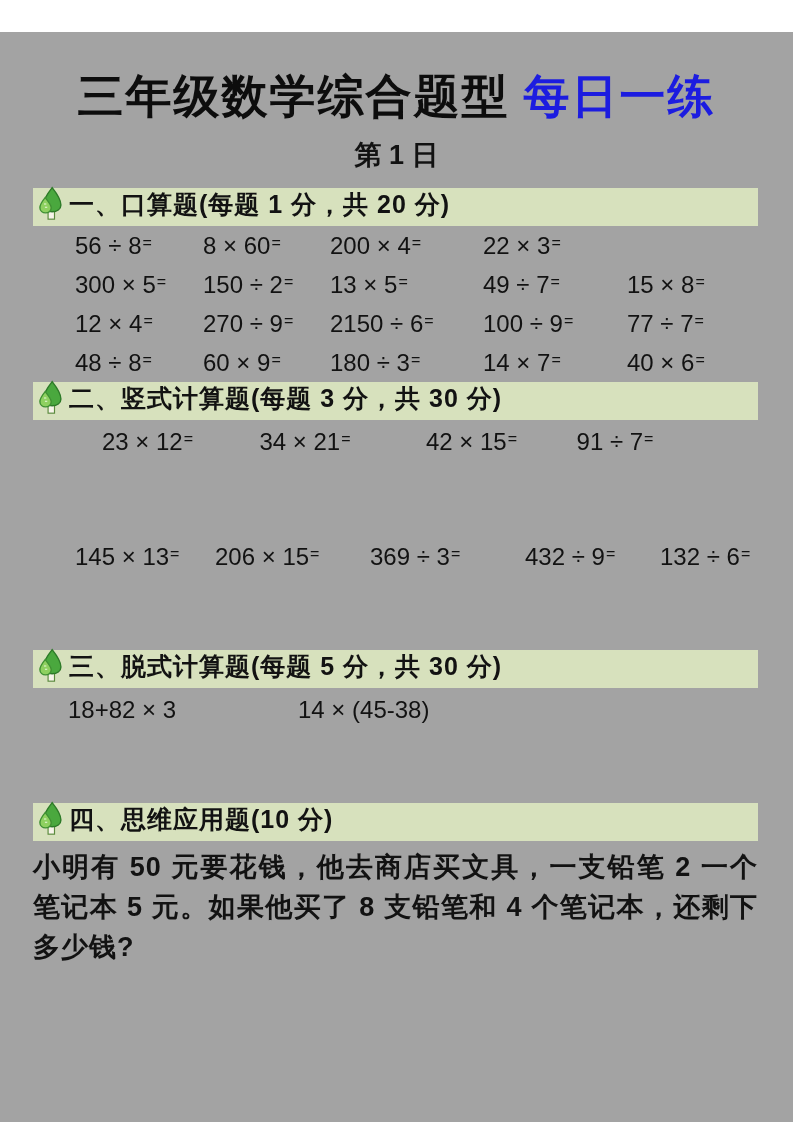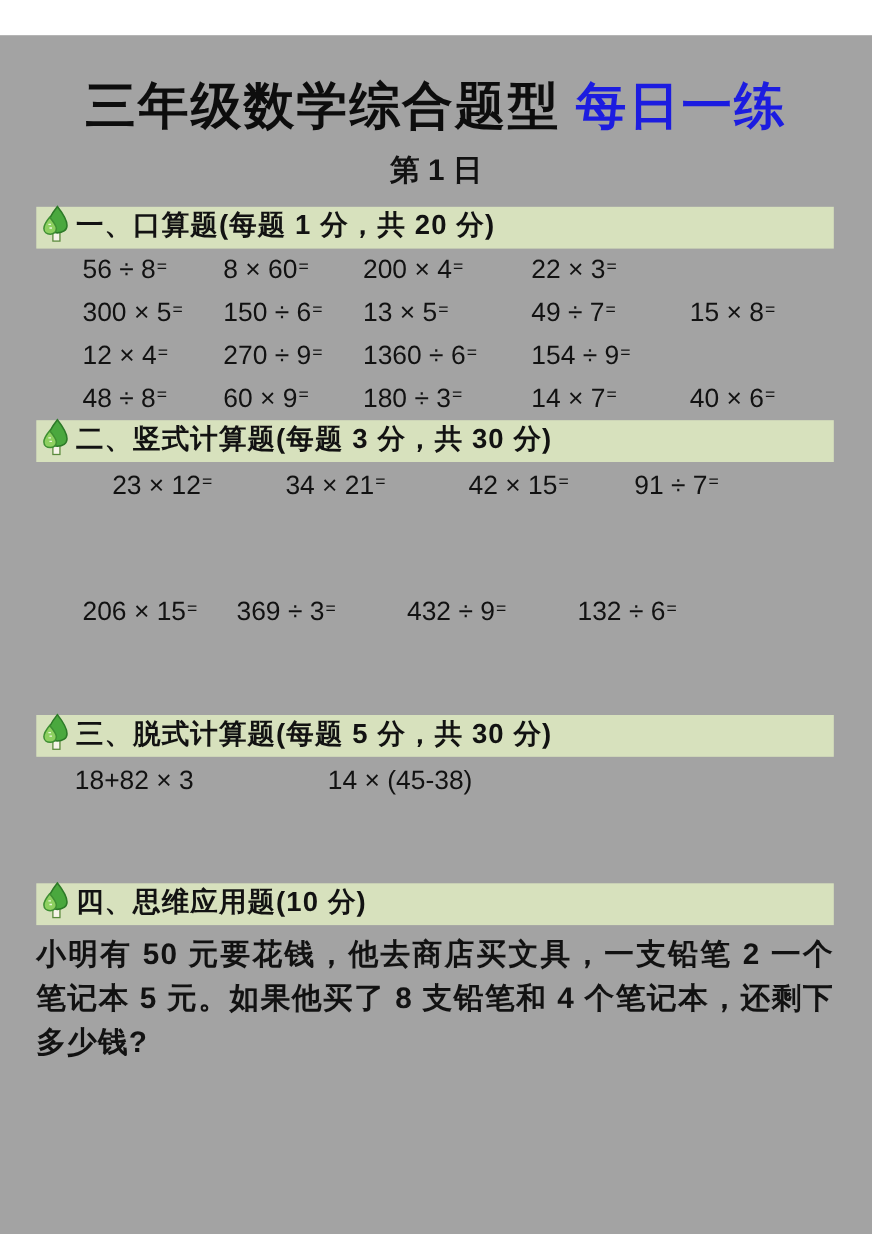--- a/index.html
+++ b/index.html
@@ -114,30 +114,31 @@
       </div>
       <div>
           <div class="prob-row g-s1">
             <div><span>56 ÷ 8</span><span class="eq">=</span></div>
             <div><span>8 × 60</span><span class="eq">=</span></div>
             <div><span>200 × 4</span><span class="eq">=</span></div>
             <div><span>22 × 3</span><span class="eq">=</span></div>
           </div>
           <div class="prob-row g-s1">
             <div><span>300 × 5</span><span class="eq">=</span></div>
-            <div><span>150 ÷ 6</span><span class="eq">=</span></div>
+            <div><span>150 ÷ 2</span><span class="eq">=</span></div>
             <div><span>13 × 5</span><span class="eq">=</span></div>
             <div><span>49 ÷ 7</span><span class="eq">=</span></div>
             <div><span>15 × 8</span><span class="eq">=</span></div>
           </div>
           <div class="prob-row g-s1">
             <div><span>12 × 4</span><span class="eq">=</span></div>
             <div><span>270 ÷ 9</span><span class="eq">=</span></div>
-            <div><span>1360 ÷ 6</span><span class="eq">=</span></div>
-            <div><span>154 ÷ 9</span><span class="eq">=</span></div>
+            <div><span>2150 ÷ 6</span><span class="eq">=</span></div>
+            <div><span>100 ÷ 9</span><span class="eq">=</span></div>
+            <div><span>77 ÷ 7</span><span class="eq">=</span></div>
           </div>
           <div class="prob-row g-s1">
             <div><span>48 ÷ 8</span><span class="eq">=</span></div>
             <div><span>60 × 9</span><span class="eq">=</span></div>
             <div><span>180 ÷ 3</span><span class="eq">=</span></div>
             <div><span>14 × 7</span><span class="eq">=</span></div>
             <div><span>40 × 6</span><span class="eq">=</span></div>
           </div>
         </div>
     </div>
@@ -153,20 +154,21 @@
         <span class="section-heading">二、竖式计算题(每题 3 分，共 30 分)</span>
       </div>
       <div>
           <div class="prob-row g-s2a">
             <div><span>23 × 12</span><span class="eq">=</span></div>
             <div><span>34 × 21</span><span class="eq">=</span></div>
             <div><span>42 × 15</span><span class="eq">=</span></div>
             <div><span>91 ÷ 7</span><span class="eq">=</span></div>
           </div>
           <div class="prob-row g-s2b">
+            <div><span>145 × 13</span><span class="eq">=</span></div>
             <div><span>206 × 15</span><span class="eq">=</span></div>
             <div><span>369 ÷ 3</span><span class="eq">=</span></div>
             <div><span>432 ÷ 9</span><span class="eq">=</span></div>
             <div><span>132 ÷ 6</span><span class="eq">=</span></div>
           </div>
         </div>
     </div>
 
     <div class="sec-gap">
       <div class="section-bar">

